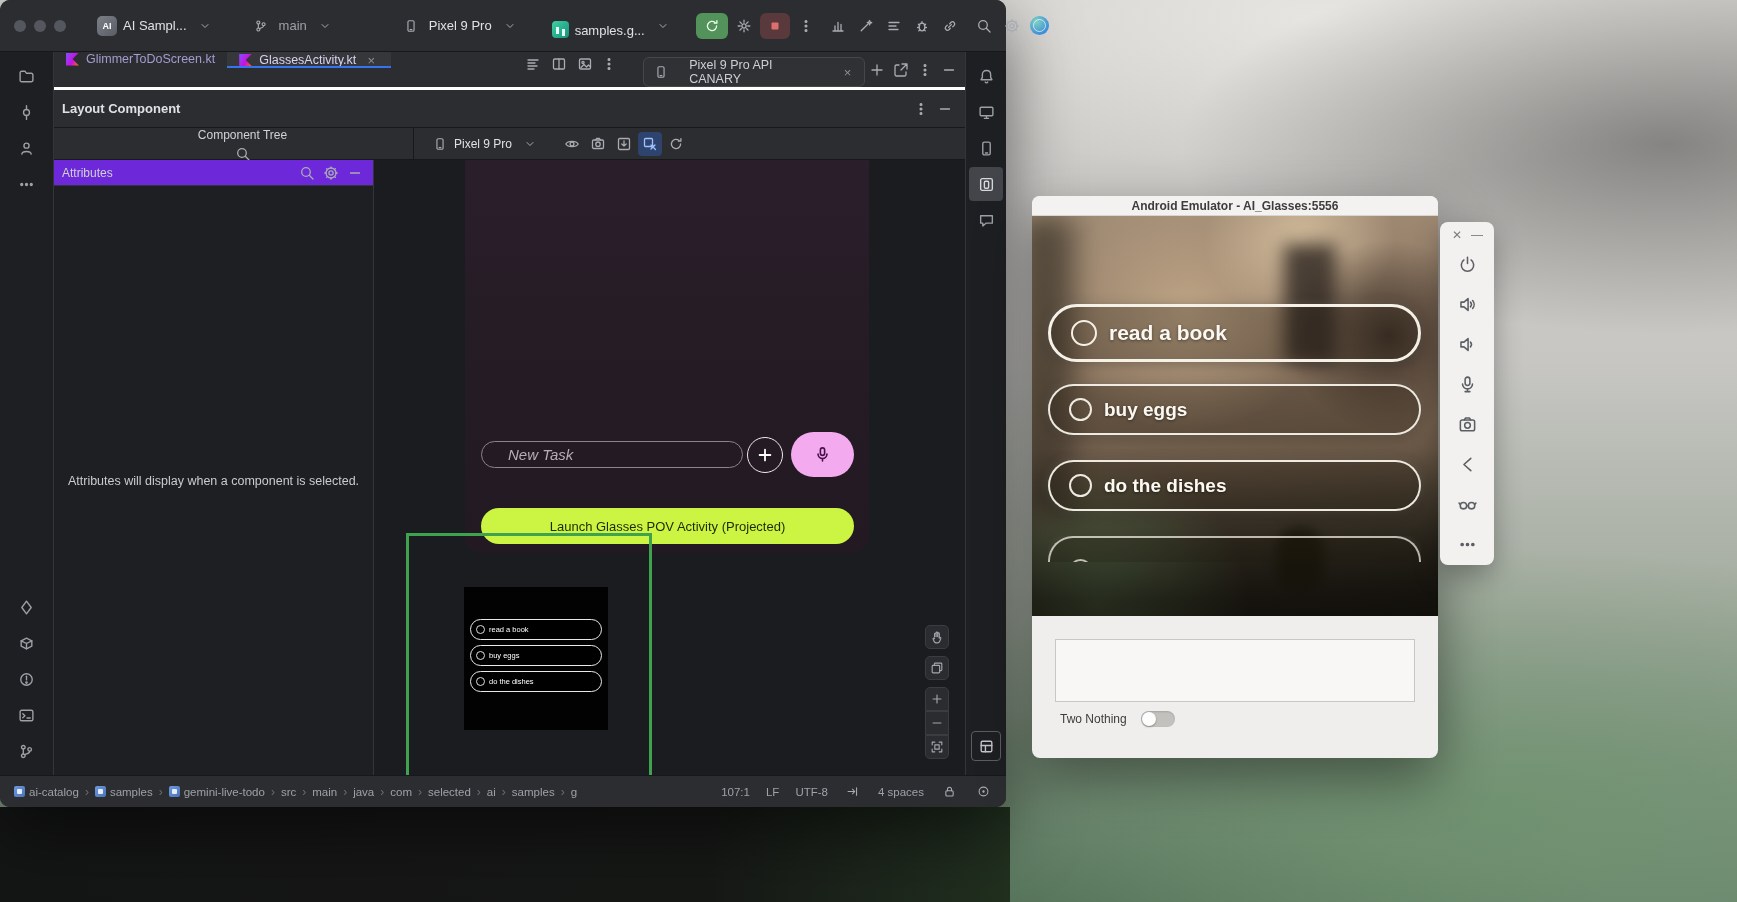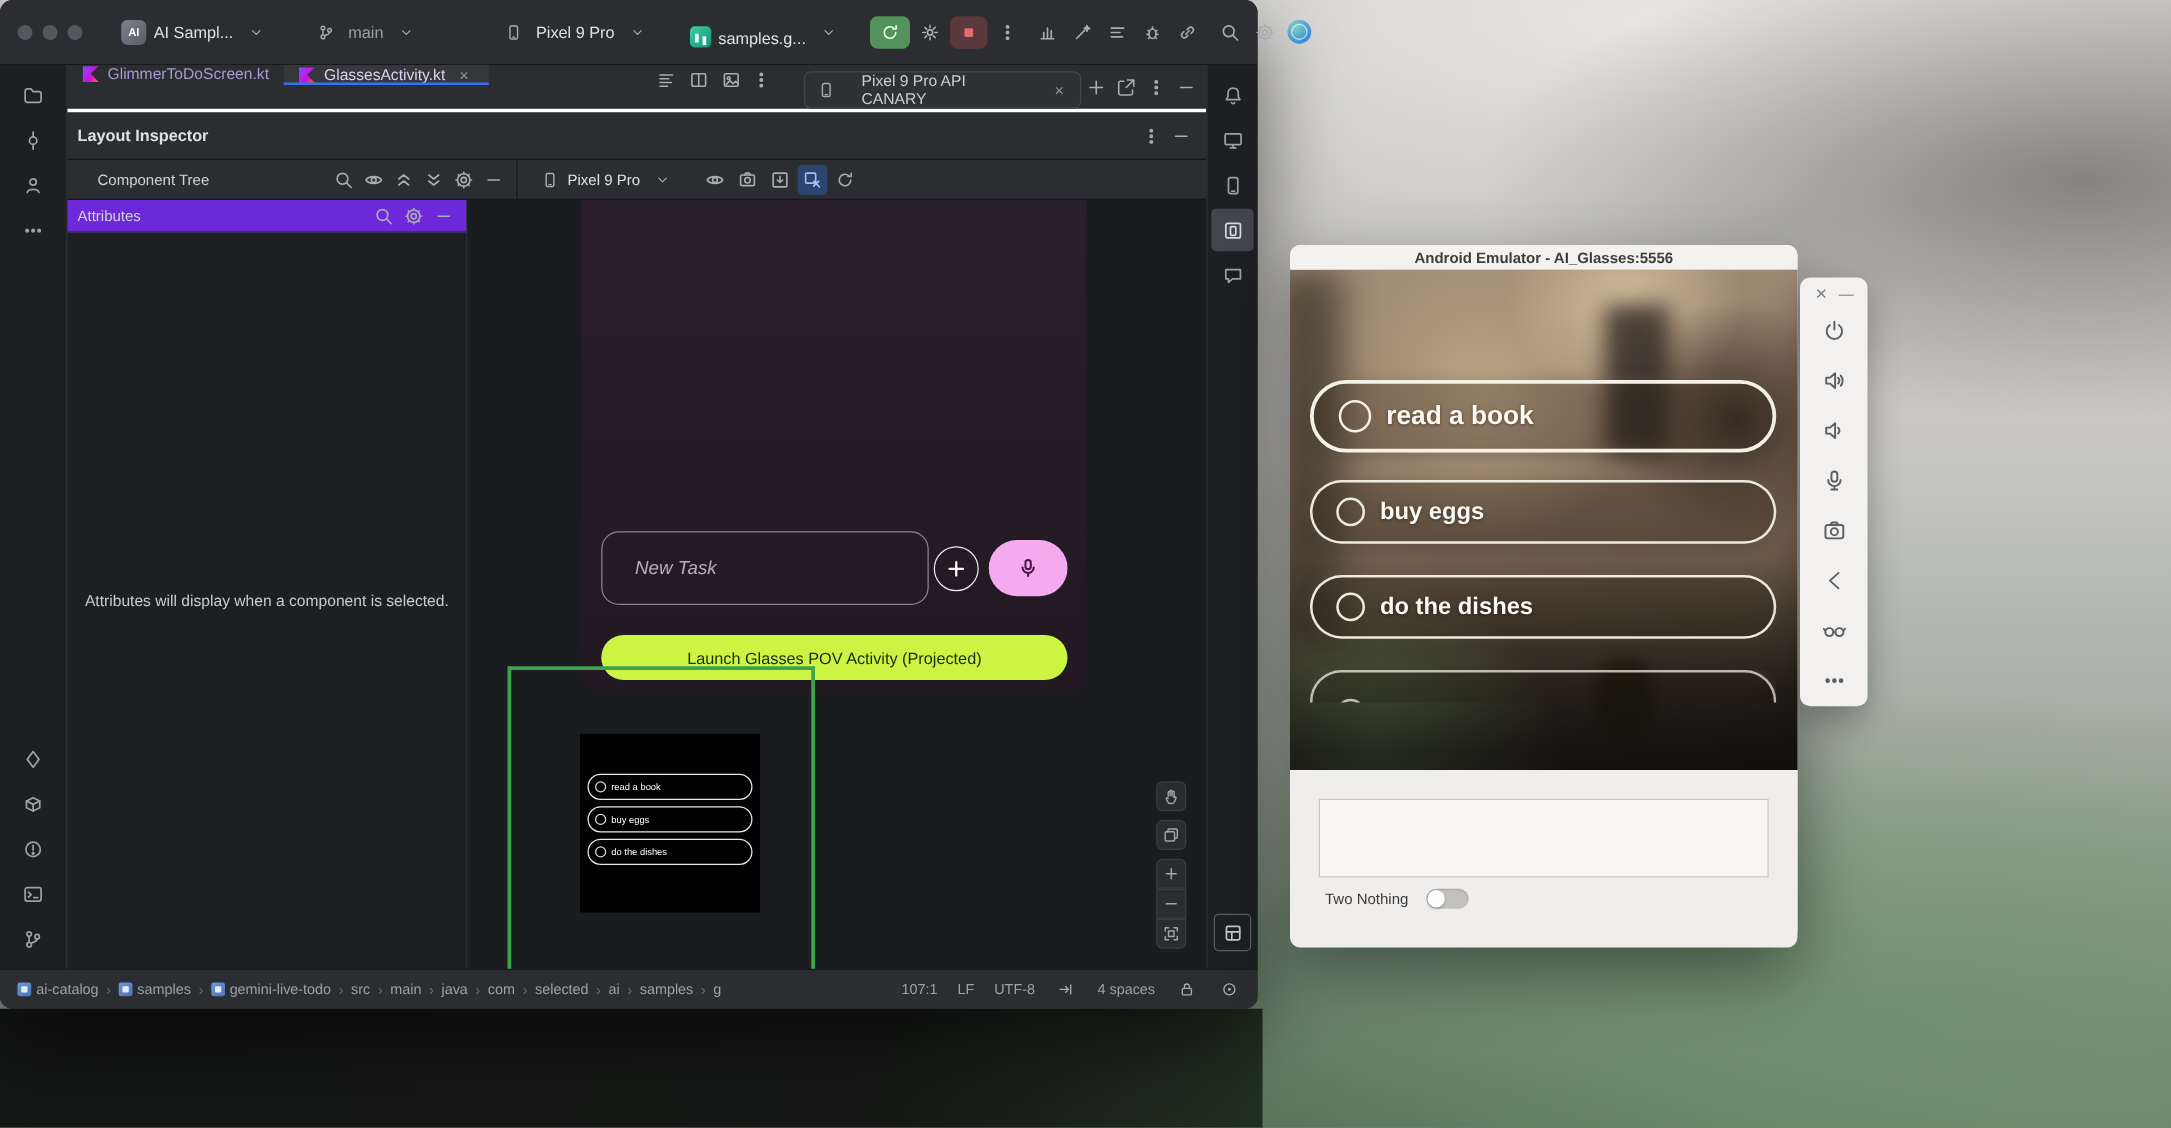--- a/index.html
+++ b/index.html
@@ -66,39 +66,39 @@
   .viewtoggles { display:flex; align-items:center; gap:2px; margin-left:130px; }
   .rd-chip { display:flex; align-items:center; gap:20px; margin:5px 0 5px 22px; padding:0 9px; border:1px solid #45474c;
     border-radius:6px; font-size:12.5px; color:#ccced4; background:#2f3134; }
   .rowspacer { flex:1; }
 
   
   .li-header { height:38px; display:flex; align-items:center; background:#2b2d30; border-bottom:1px solid #17181b; padding:0 8px 0 8px; }
   .li-title { font-size:13px; font-weight:bold; color:#dfe1e5; }
 
   .li-toolbar { height:32px; display:flex; align-items:stretch; background:#2b2d30; border-bottom:1px solid #17181b; }
-  .lt-left { width:360px; display:flex; align-items:center; padding:0 6px 0 24px; border-right:1px solid #17181b; }
+  .lt-left { width:360px; display:flex; align-items:center; padding:0 6px 0 24px; border-right:1px solid #17181b;flex-direction:column; }
   .lt-right { flex:1; display:flex; align-items:center; padding:0 8px 0 12px; gap:2px; }
   .sec-label { font-size:12px; color:#cfd2d8; }
   .dev-chip { display:flex; align-items:center; gap:6px; font-size:12px; color:#dfe1e5; padding:3px 6px; border-radius:5px; }
   .ic.hl { background:rgba(53,116,240,.32); color:#9fc1ff; }
 
   .li-content { flex:1; display:flex; min-height:0; }
   .leftcol { width:320px; display:flex; flex-direction:column; border-right:1px solid #333538; background:#1e1f22; }
   .tree { height:295px; display:flex; justify-content:center; padding-top:90px; font-size:13px; color:#787b81; border-bottom:1px solid #333538; }
   .attr-head { height:26px; display:flex; align-items:center; padding:0 6px 0 8px; background:#6d28d9; border-bottom:1px solid #333538; }
   .attr-body { flex:1; display:flex; align-items:center; justify-content:center; padding:0 10px; font-size:12.5px; color:#c8cbd0; text-align:center; }
 
   
   .devarea { flex:1; position:relative; background:#1b1c1f; overflow:hidden; }
   .mirror { position:absolute; left:91px; top:0; width:404px; height:393px;
     background:linear-gradient(180deg,#2a1e2a 0%,#241b24 55%,#221922 100%);
     border-radius:0 0 16px 16px; }
   .nt-row { position:absolute; left:16px; top:272px; width:373px; height:45px; display:flex; align-items:center; }
-  .newtask { width:262px; height:59px; background:transparent; border:1.5px solid #8b8292; border-radius:14px;
+  .newtask { width:262px; height:27px; background:transparent; border:1.5px solid #8b8292; border-radius:14px;
     padding-left:26px; font-size:15px; font-style:italic; color:#c0b8c4; outline:none; font-family:"Liberation Sans",sans-serif; }
   .newtask::placeholder { color:#b5aeb8; font-style:italic; }
   .addbtn { width:36px; height:36px; border-radius:50%; border:1.5px solid #efe9f1; margin-left:4px; color:#fff;
     display:flex; align-items:center; justify-content:center; background:transparent; }
   .addbtn svg { width:18px; height:18px; stroke:currentColor; stroke-width:1.6; stroke-linecap:round; }
   .micbtn { width:63px; height:45px; border-radius:23px; background:var(--mic-button-pink,#f4aaee); margin-left:8px;
     display:flex; align-items:center; justify-content:center; color:#46104a; }
   .micbtn svg { width:17px; height:17px; stroke:currentColor; fill:none; stroke-width:1.5; stroke-linecap:round; }
   .launchbtn { position:absolute; left:16px; top:348px; width:373px; height:36px; border-radius:18px;
     background:var(--launch-button-lime,#cbf542); color:#1f2a00; font-size:13px; font-weight:500;
@@ -445,21 +445,21 @@
             </svg>
           </div>
         <div class="ic" style="align-self:center;margin-right:4px;">
             <svg viewBox="0 0 16 16">
               <path d="M3.5 8h9"></path>
             </svg>
           </div>
       </div>
 
       <div class="li-header">
-        <span class="li-title">Layout Inspector</span>
+        <span class="li-title">Layout Component</span>
         <div class="rowspacer"></div>
         <div class="ic">
             <svg viewBox="0 0 16 16">
               <circle cx="8" cy="3.5" r=".9" fill="currentColor"></circle>
               <circle cx="8" cy="8" r=".9" fill="currentColor"></circle>
               <circle cx="8" cy="12.5" r=".9" fill="currentColor"></circle>
             </svg>
           </div>
         <div class="ic">
             <svg viewBox="0 0 16 16">

